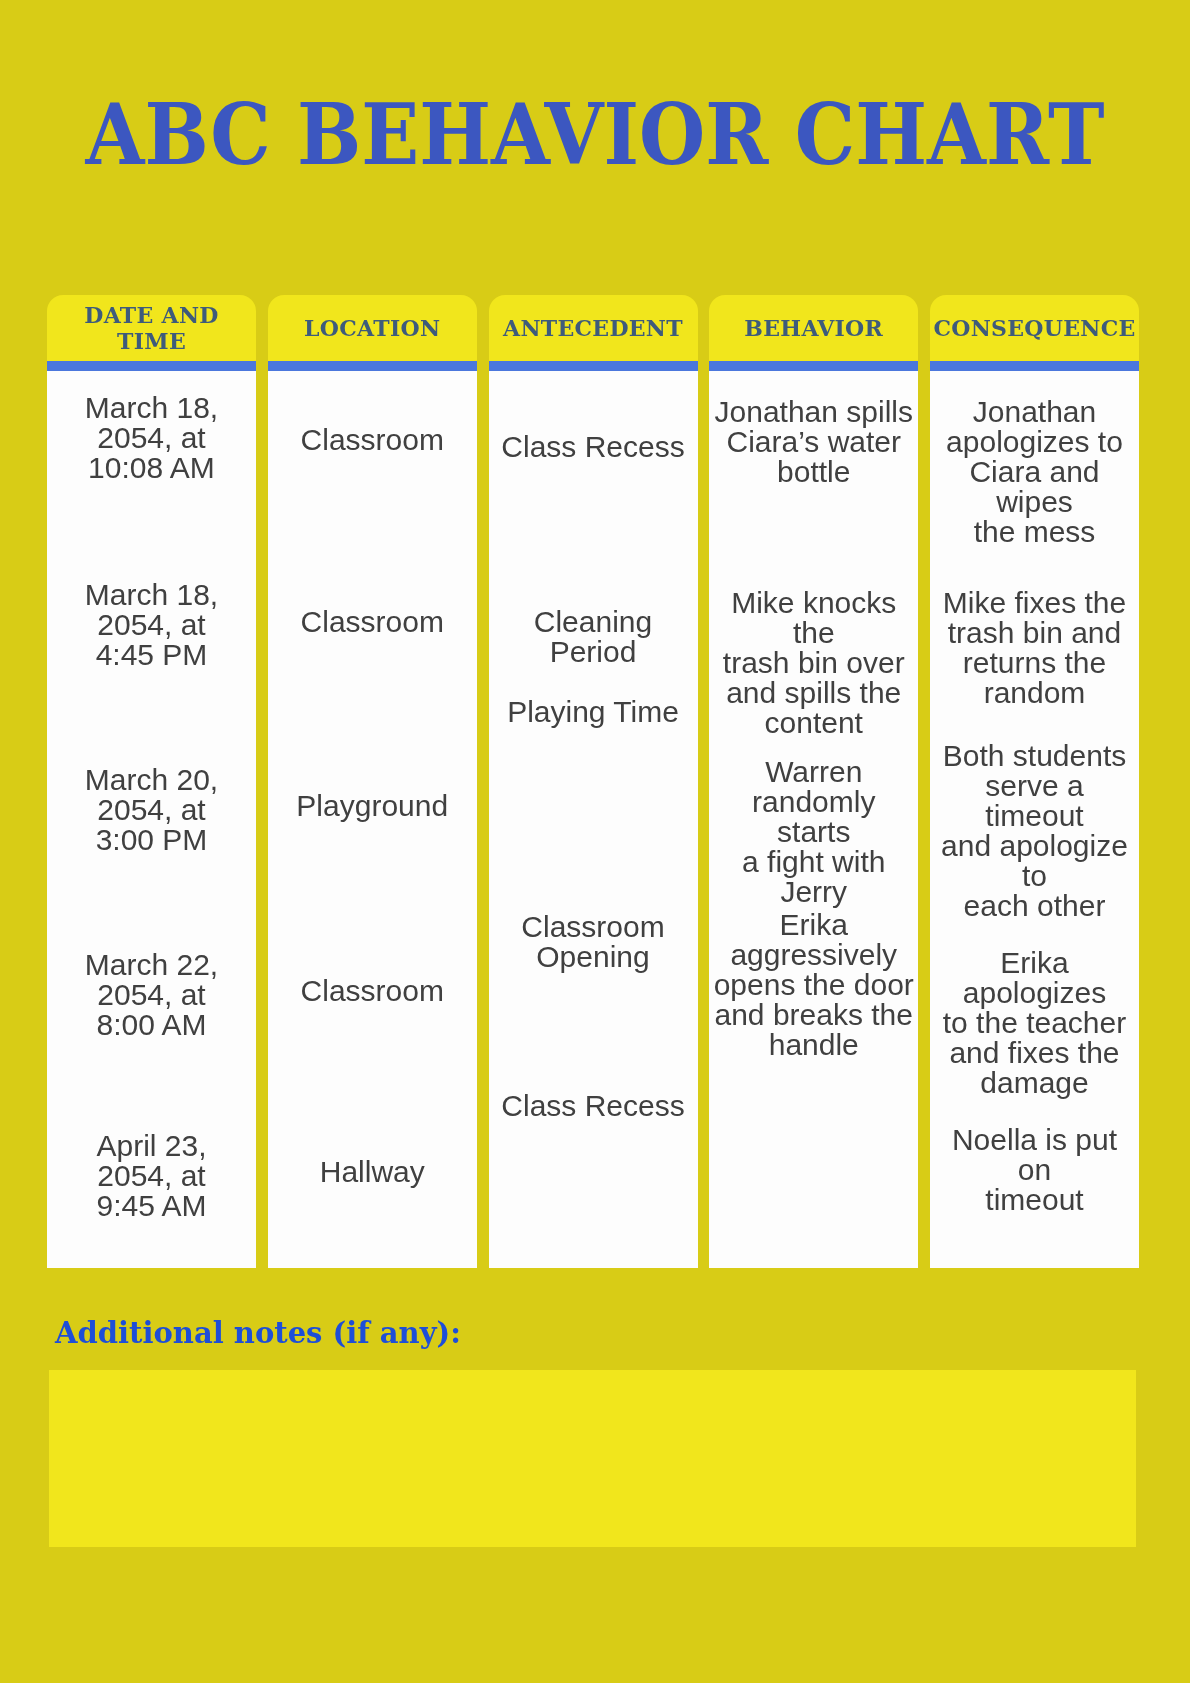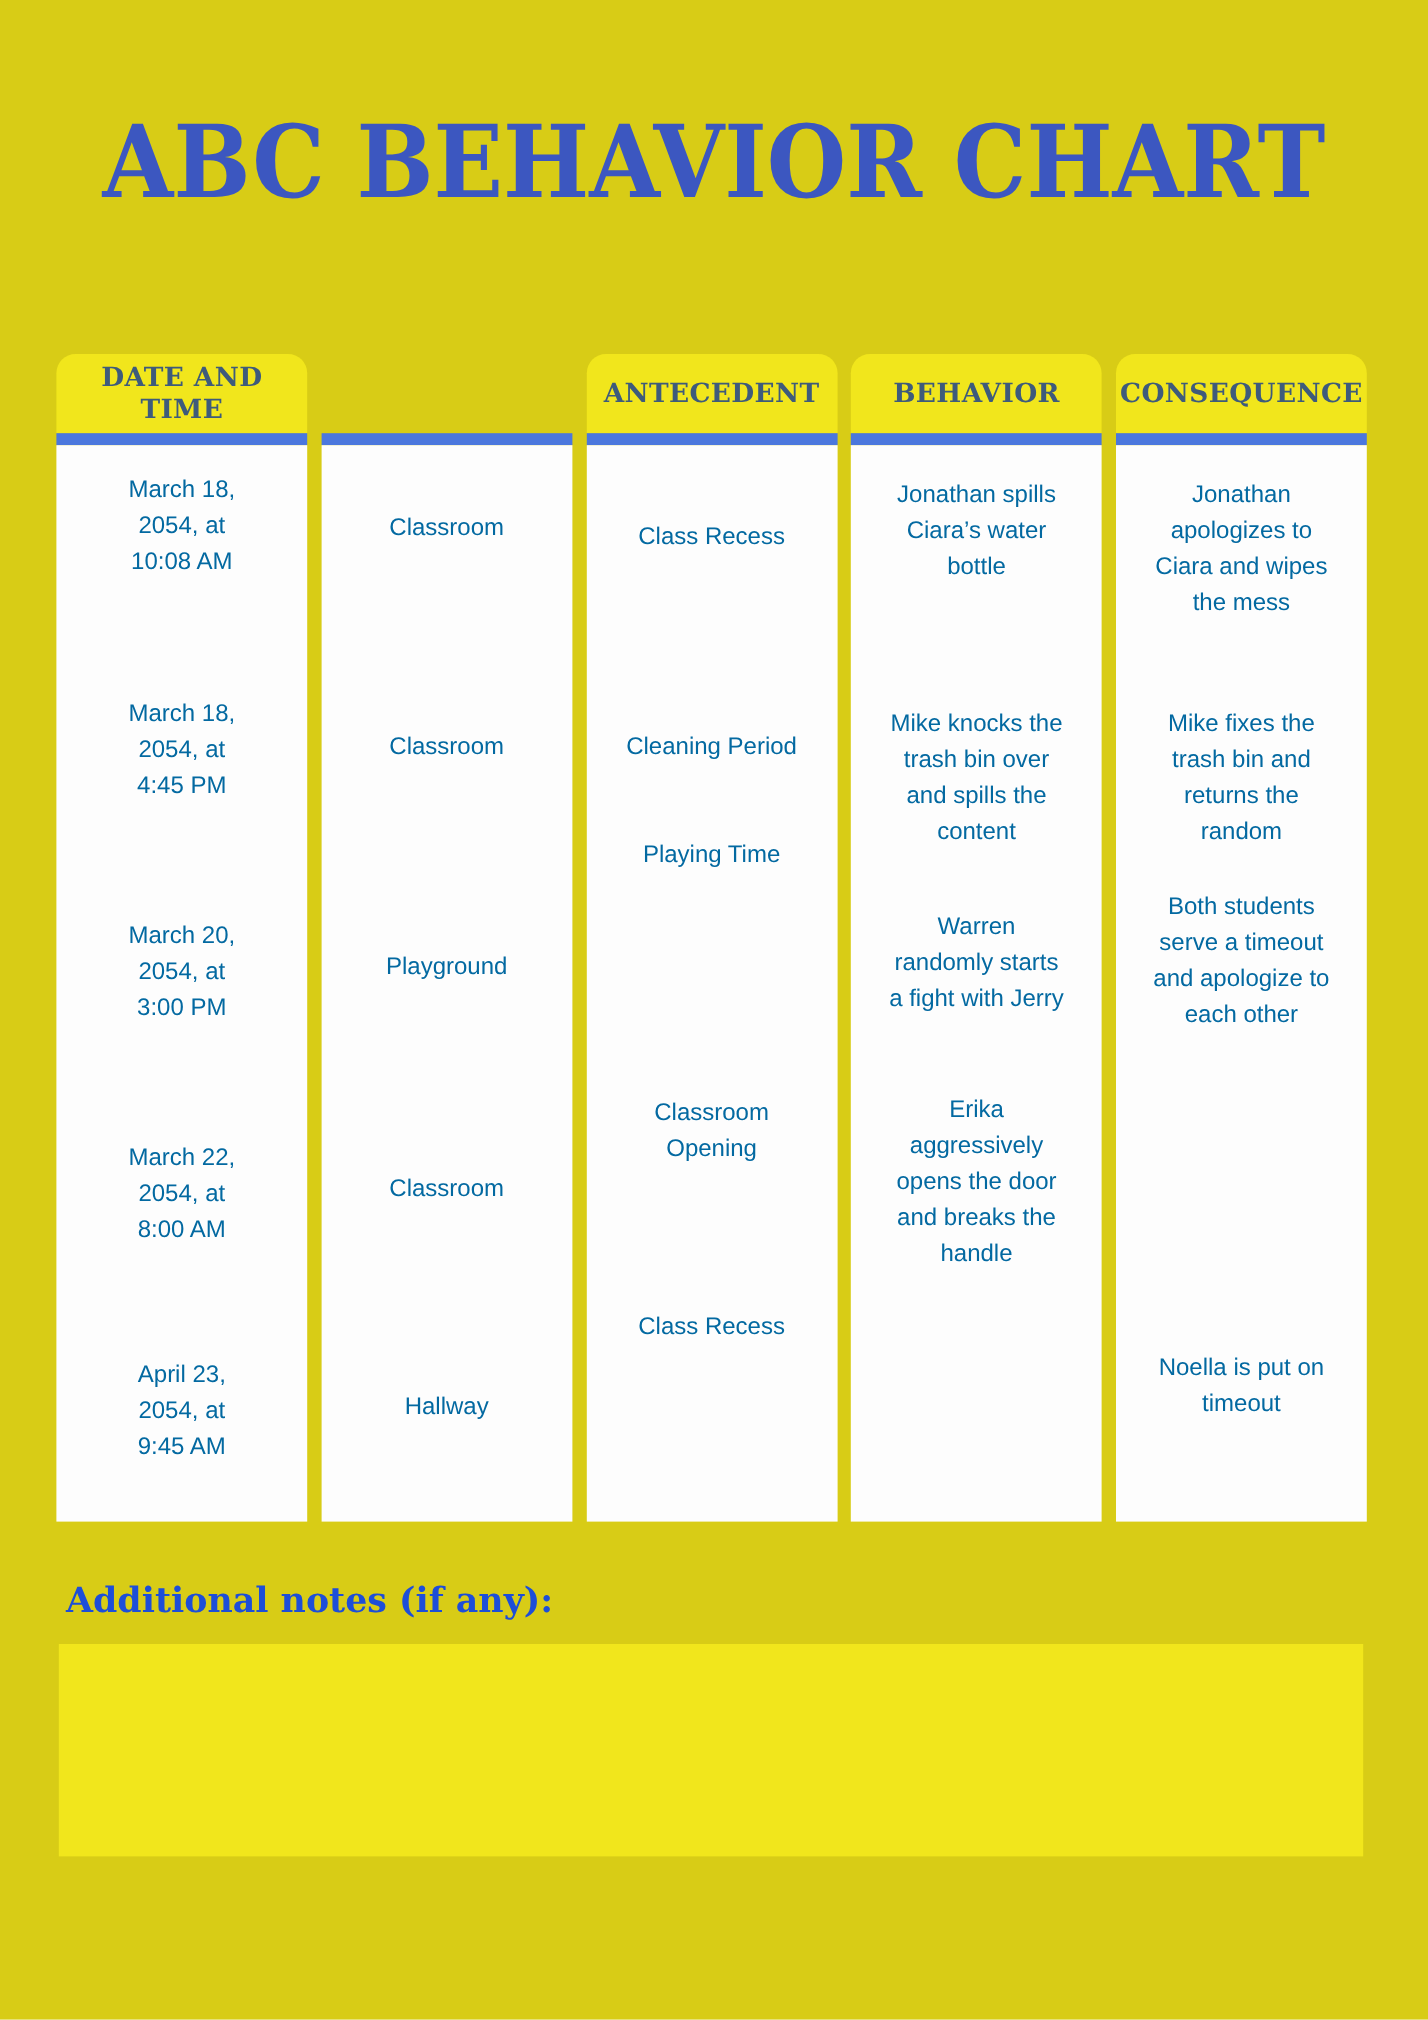--- a/index.html
+++ b/index.html
@@ -24,21 +24,21 @@
     display:flex;align-items:center;justify-content:center;
     font-family:"DejaVu Serif",serif;font-weight:700;
     font-size:22px;line-height:26px;letter-spacing:0.3px;
     color:#3e5b7b;text-align:center;white-space:pre-line;
   }
   .col-divider{position:absolute;top:66px;left:0;right:0;height:10px;background:#4b77dd;}
   .col-body{position:absolute;top:76px;left:0;right:0;bottom:0;background:#fdfdfd;}
   .cell{
     position:absolute;left:4px;right:4px;
     text-align:center;white-space:pre-line;
-    font-size:20px;line-height:30px;color:#0369a1;
+    font-size:30px;line-height:30px;color:#404040;
   }
 
   .notes-label{
     position:absolute;left:55px;top:1316px;
     font-family:"DejaVu Serif",serif;font-weight:700;
     font-size:29px;color:#1d4ed8;
   }
   .notes-box{
     position:absolute;left:49px;top:1370px;width:1087px;height:177px;
     background:#f1e61c;
@@ -69,20 +69,21 @@
 3:00 PM</div>
       <div class="cell" style="top:655px">March 22,
 2054, at
 8:00 AM</div>
       <div class="cell" style="top:836px">April 23,
 2054, at
 9:45 AM</div>
     </div>
 
     <div class="col">
+      <div class="col-header">LOCATION</div>
       <div class="col-divider"></div>
       <div class="col-body"></div>
       <div class="cell" style="top:130px">Classroom</div>
       <div class="cell" style="top:312px">Classroom</div>
       <div class="cell" style="top:496px">Playground</div>
       <div class="cell" style="top:681px">Classroom</div>
       <div class="cell" style="top:862px">Hallway</div>
     </div>
 
     <div class="col">
@@ -127,20 +128,24 @@
 Ciara and wipes
 the mess</div>
       <div class="cell" style="top:293px">Mike fixes the
 trash bin and
 returns the
 random</div>
       <div class="cell" style="top:446px">Both students
 serve a timeout
 and apologize to
 each other</div>
+      <div class="cell" style="top:653px">Erika apologizes
+to the teacher
+and fixes the
+damage</div>
       <div class="cell" style="top:830px">Noella is put on
 timeout</div>
     </div>
 
   </div>
 
   <div class="notes-label">Additional notes (if any):</div>
   <div class="notes-box"></div>
 
 </div>

